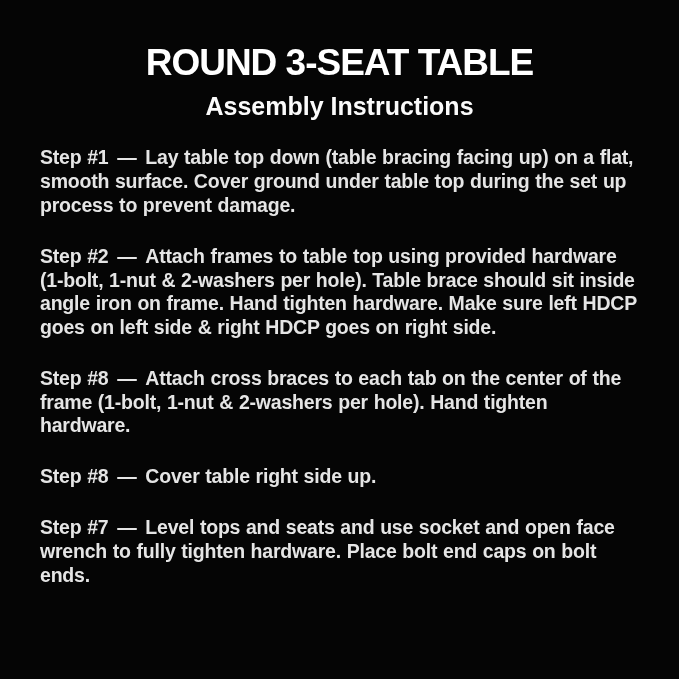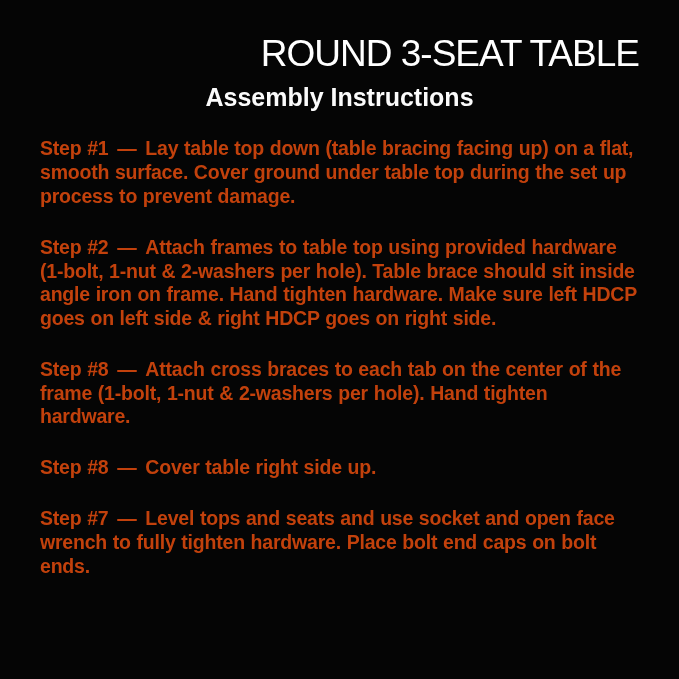--- a/index.html
+++ b/index.html
@@ -12,44 +12,44 @@
     width: 679px;
     height: 679px;
     background: #050505;
     overflow: hidden;
     font-family: "Liberation Sans", "DejaVu Sans", sans-serif;
     color: #fdfdfd;
     box-sizing: border-box;
     padding: 30px 40px 0 40px;
   }
   .title {
-    text-align: right;
+    text-align: center;
     font-size: 37px;
-    font-weight: 400;
+    font-weight: 700;
     letter-spacing: -1px;
-    margin: 4px 0 2px 0;
+    margin: 13px 0 2px 0;
     line-height: 1.1;
     color: #ffffff;
   }
   .subtitle {
     text-align: center;
     font-size: 25px;
     font-weight: 700;
     margin: 8px 0 26px 0;
     line-height: 1.15;
     color: #fbfbfb;
   }
   .step {
     font-size: 19.5px;
     font-weight: 700;
     line-height: 1.22;
     margin: 0 0 27px 0;
     letter-spacing: -0.2px;
     word-spacing: 0.5px;
-    color: #c2410c;
+    color: #e5e5e5;
   }
   .step .dash {
     display: inline-block;
     margin: 0 0.45em;
   }
 </style>
 </head>
 <body>
 
 <div class="page">

